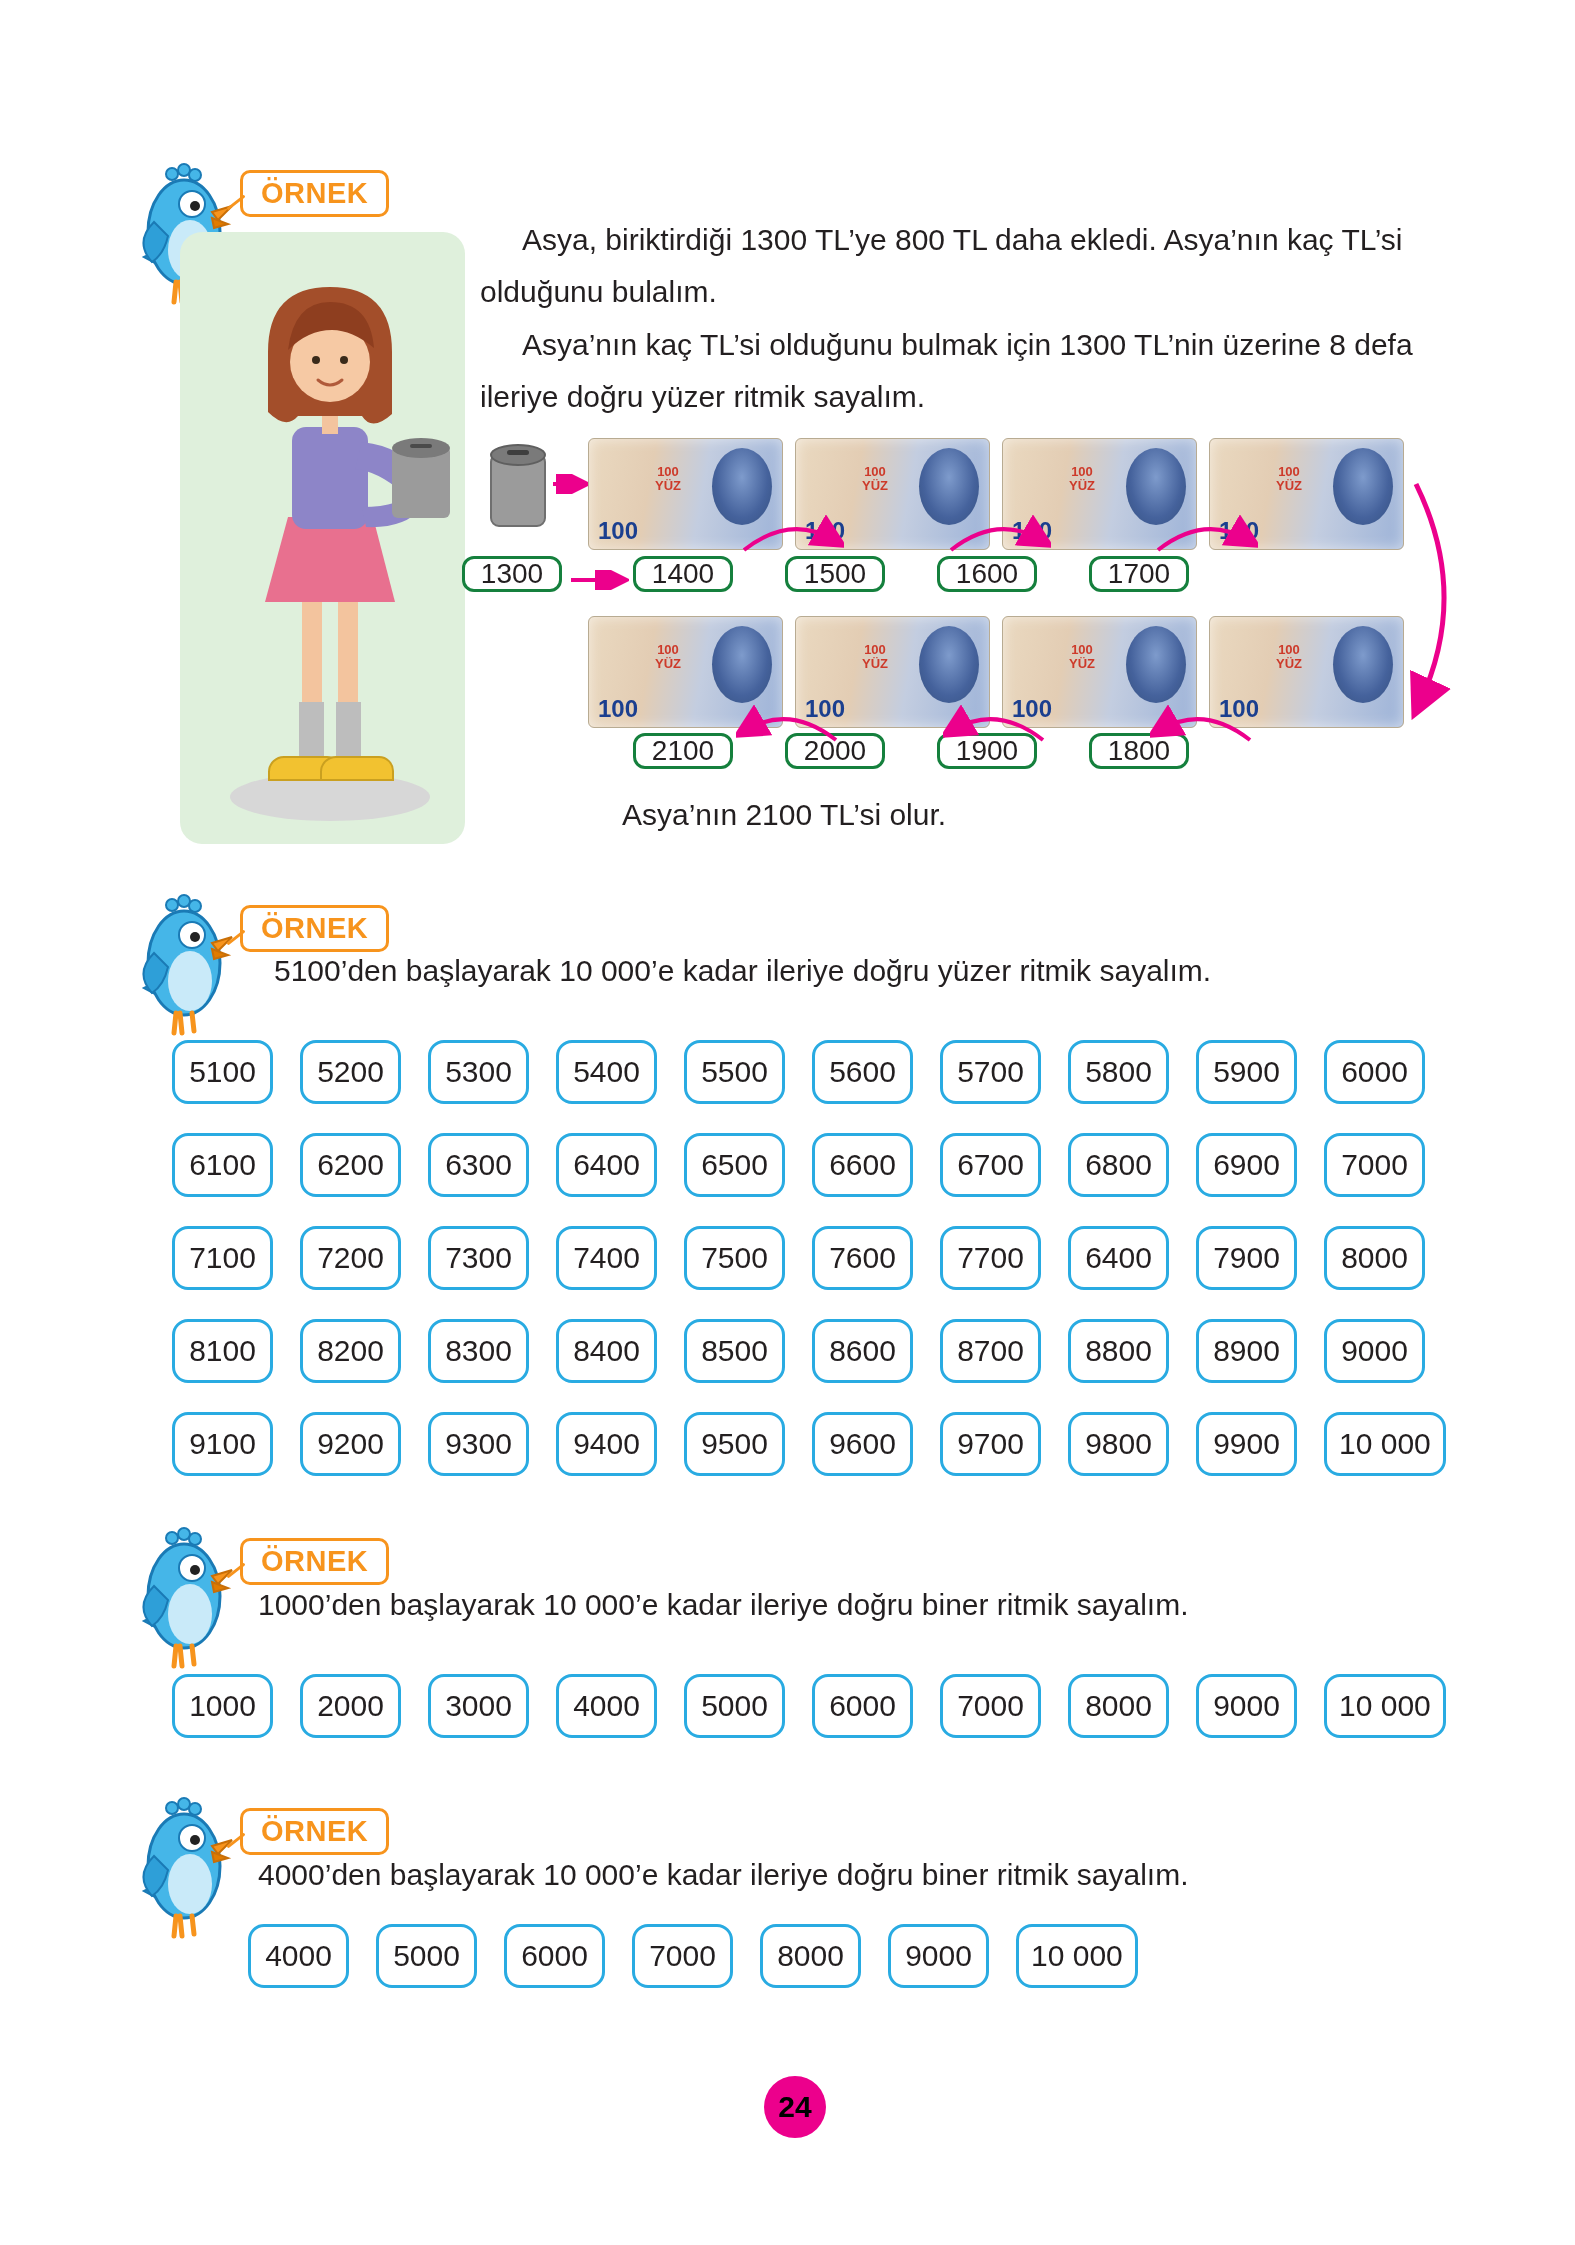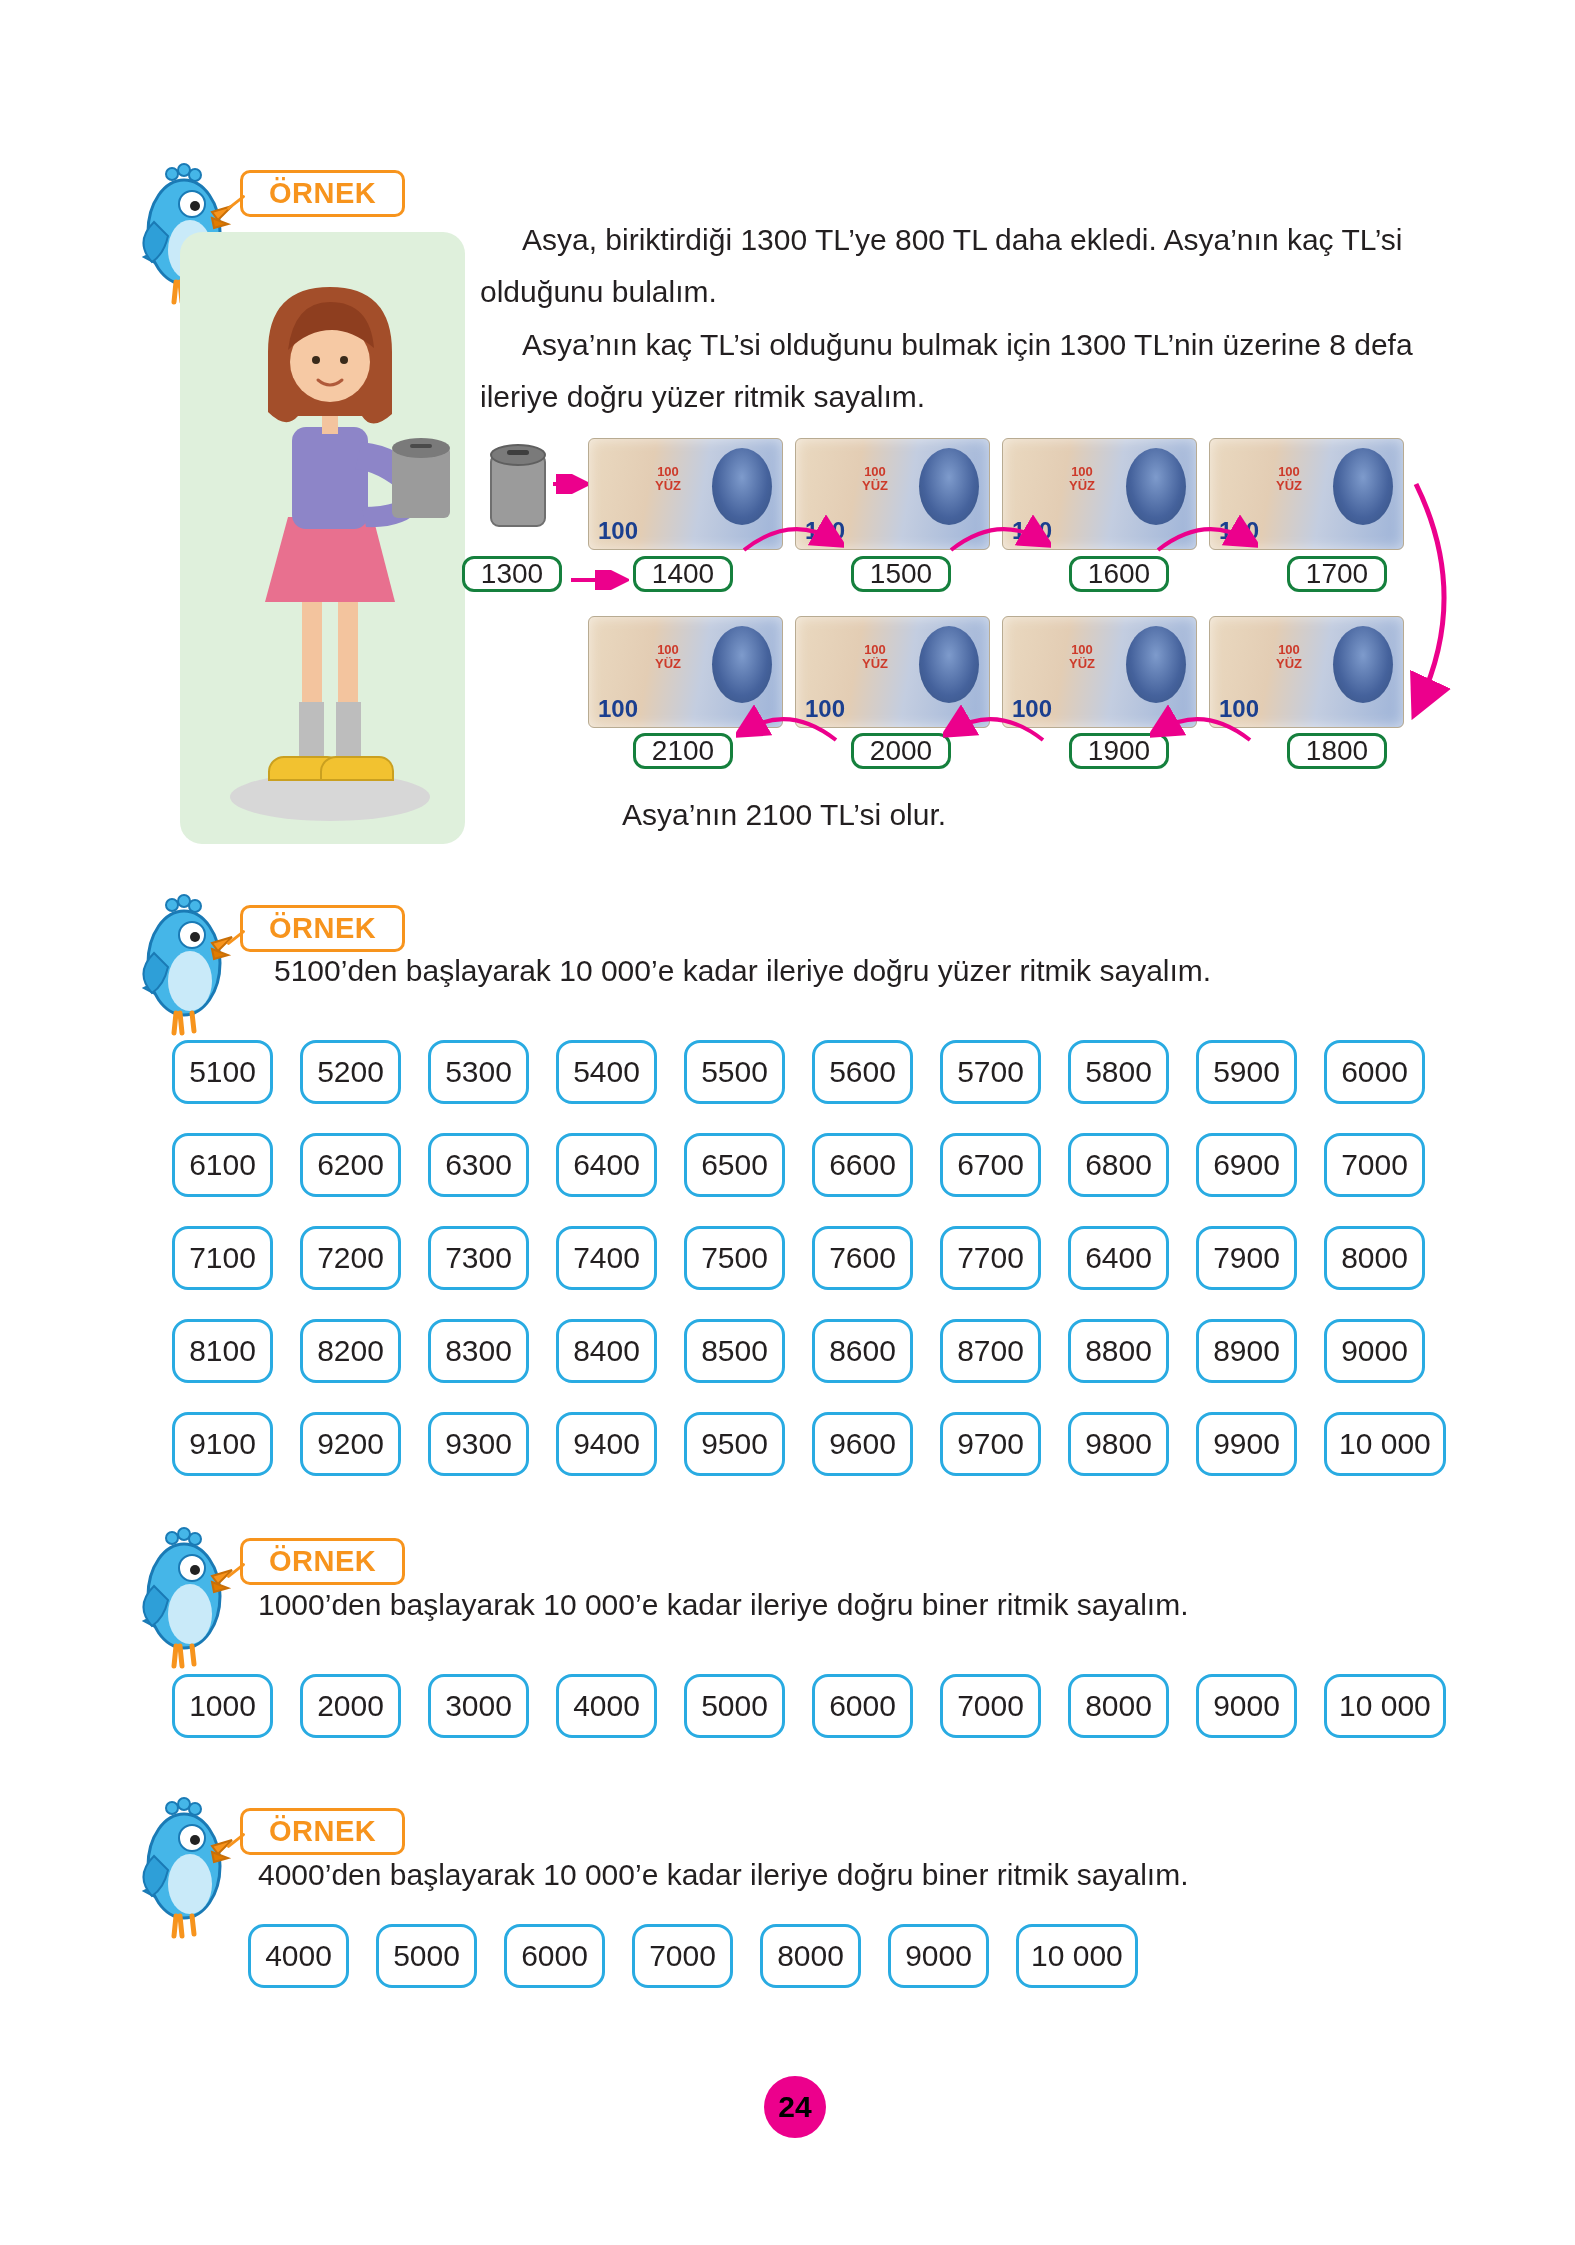--- a/index.html
+++ b/index.html
@@ -7,21 +7,21 @@
   body {
     position:relative; width:1575px; height:2245px;
     font-family:"Liberation Sans", sans-serif; color:#231F20; overflow:hidden;
   }
   .abs { position:absolute; }
 
   
   .badge {
     position:absolute; display:inline-block;
     border:3px solid #F7941D; border-radius:10px; background:#fff;
-    color:#F7941D; font-weight:bold; font-size:29px; padding:4px 26px;
+    color:#F7941D; font-weight:bold; font-size:29px; padding:4px 18px;
     letter-spacing:.5px;
   }
   .badge::before {
     content:""; position:absolute; left:-18px; top:28px; width:22px; height:3px;
     background:#F7941D; transform:rotate(-38deg); border-radius:2px;
   }
 
   .bird { position:absolute; width:100px; height:150px; }
 
   .panel { position:absolute; background:#DFF0DC; border-radius:22px; overflow:hidden; }
@@ -42,21 +42,21 @@
   }
   .note-portrait {
     position:absolute; right:10px; top:9px; width:60px; height:77px; border-radius:50%;
     background:radial-gradient(ellipse at 50% 38%, #7e9bcc 0%, #45629c 60%, #35507f 100%);
   }
   .note-val { position:absolute; left:9px; bottom:4px; font-weight:bold; font-size:24px; color:#1b3f8f; }
   .note-red { position:absolute; left:66px; top:26px; font-weight:bold; font-size:13px; color:#cd3a2a;
               line-height:1.05; text-align:center; white-space:pre-line; }
 
   
-  .count-row { position:absolute; display:flex; gap:118px; }
+  .count-row { position:absolute; display:flex; gap:52px; }
   .count-box {
     width:100px; height:36px; border:3px solid #15803d; border-radius:12px; background:#fff;
     display:flex; align-items:center; justify-content:center; font-size:28px; flex:0 0 auto;
   }
 
   
   .grid { position:absolute;text-align:right; }
   .num-row { display:flex; gap:27px; margin-bottom:29px; }
   .num-row.row-abs { position:absolute; }
   .num-box {

